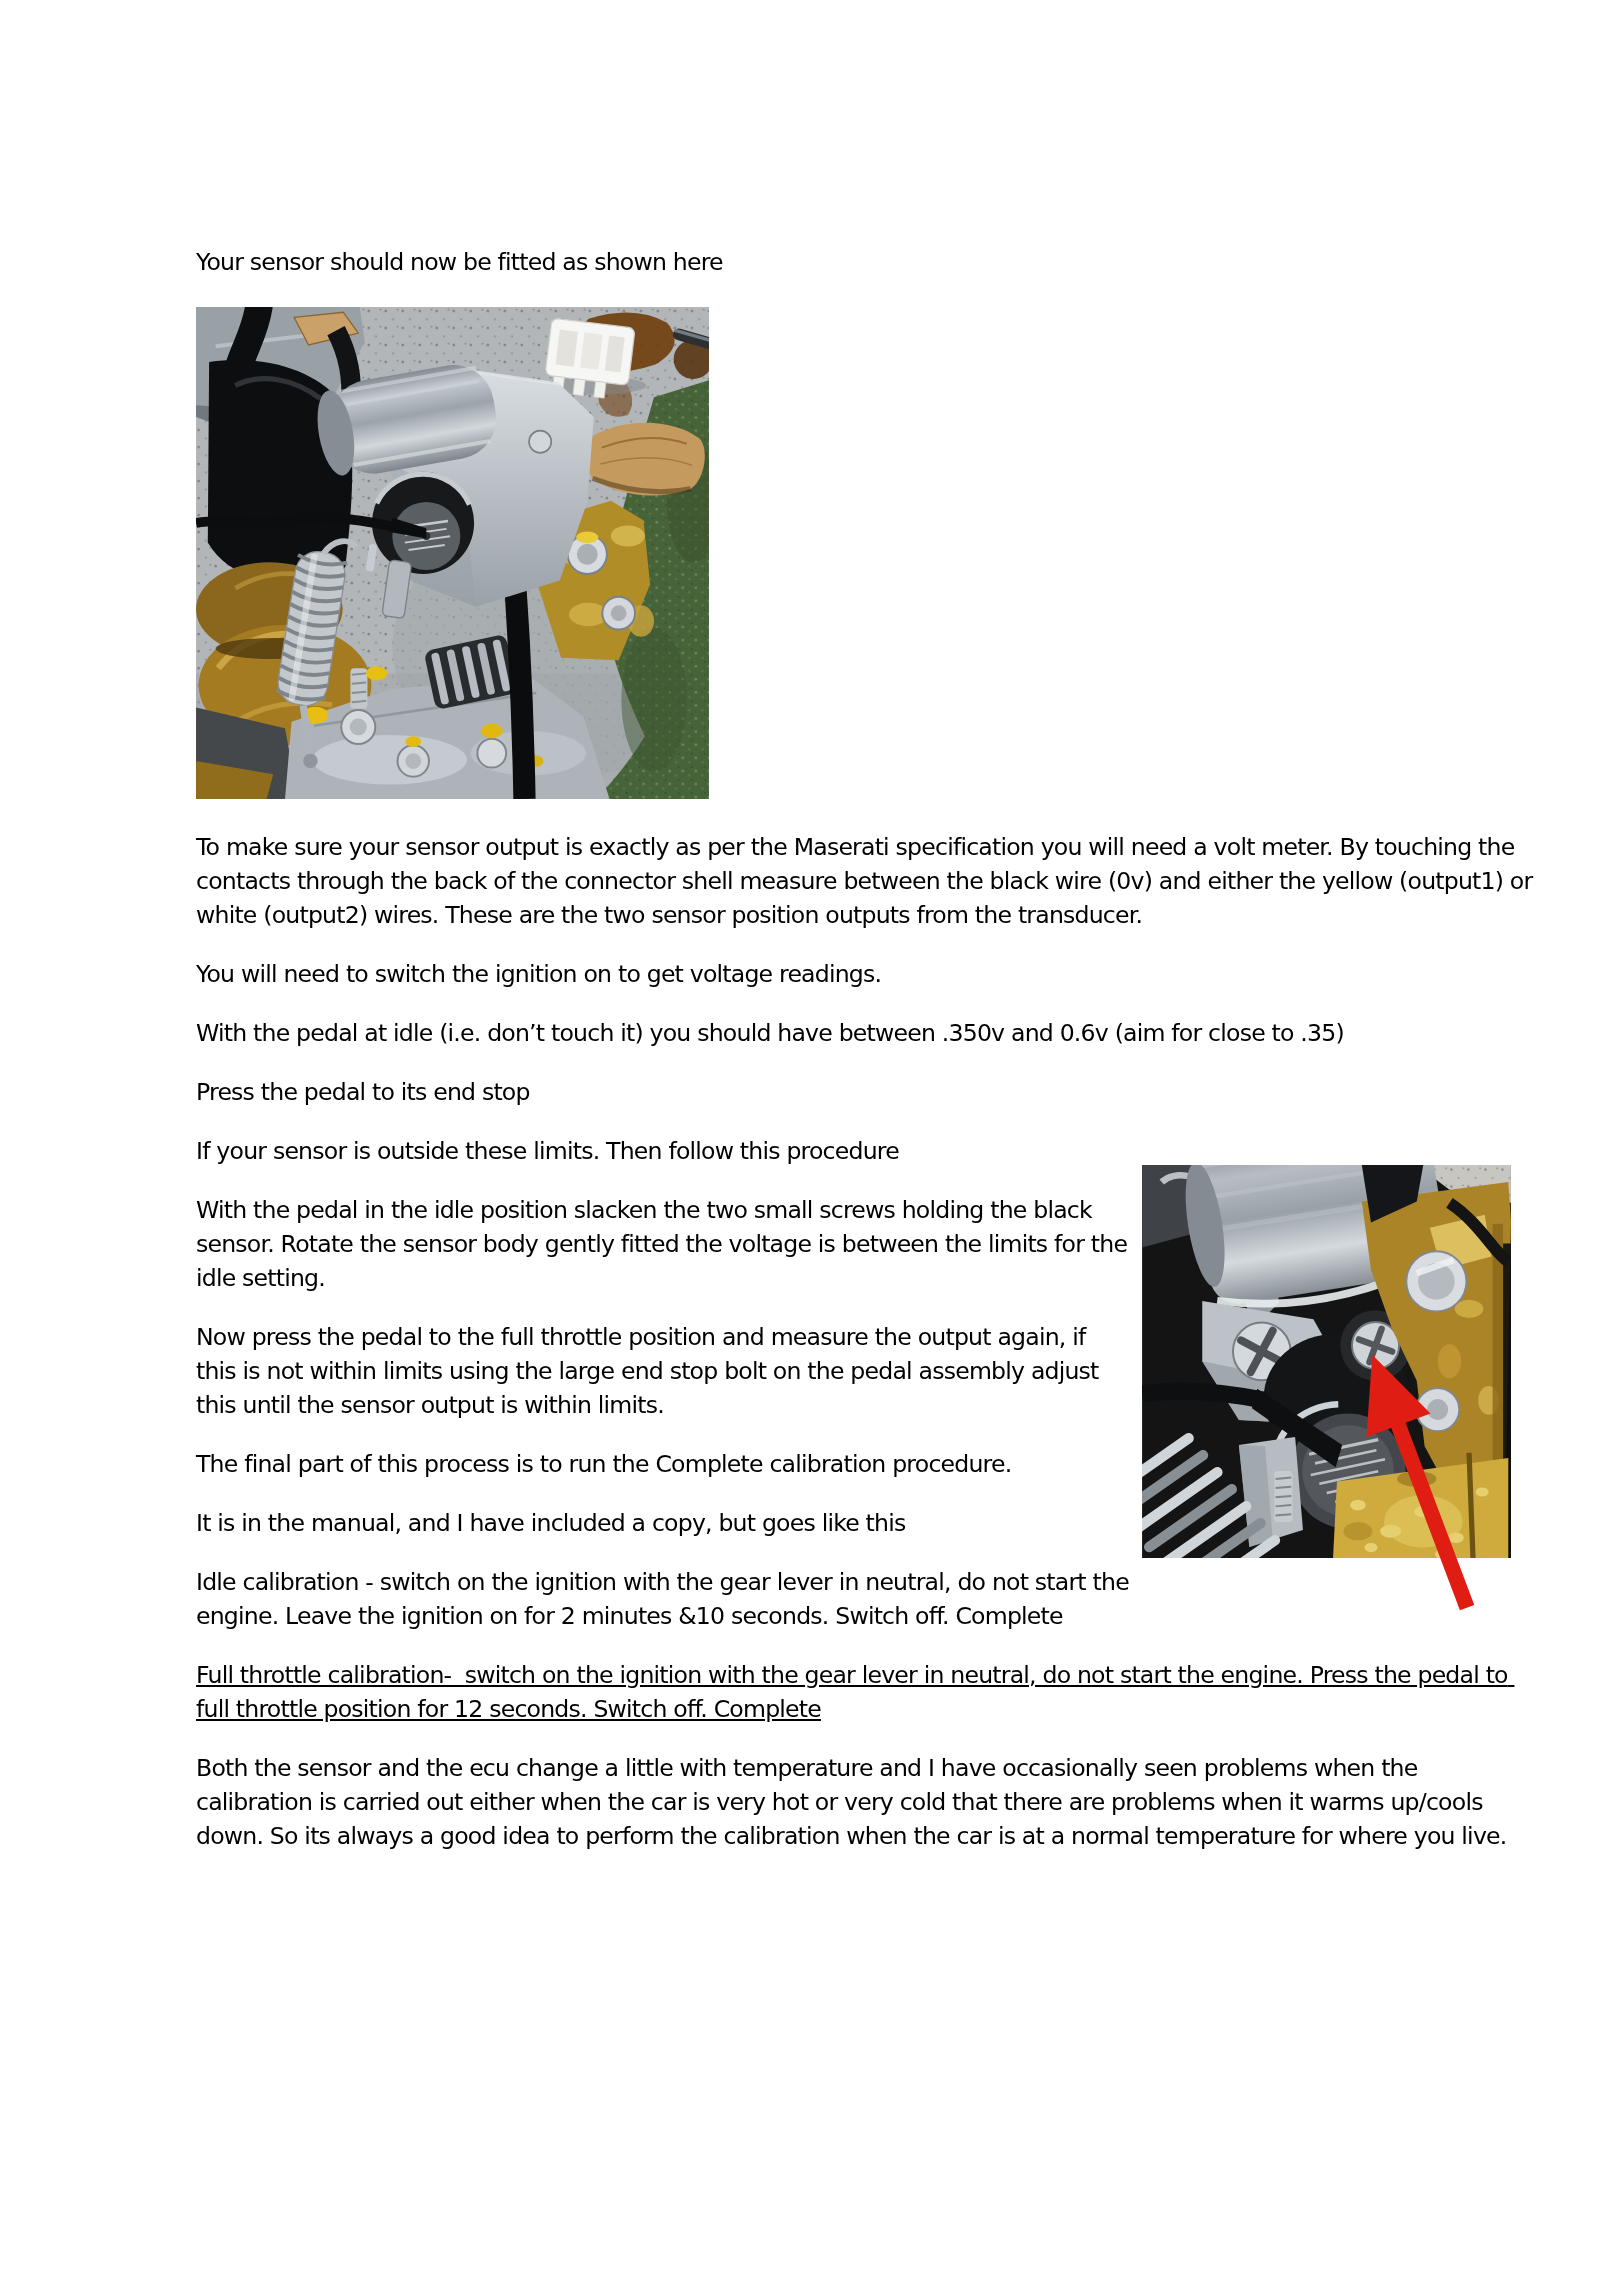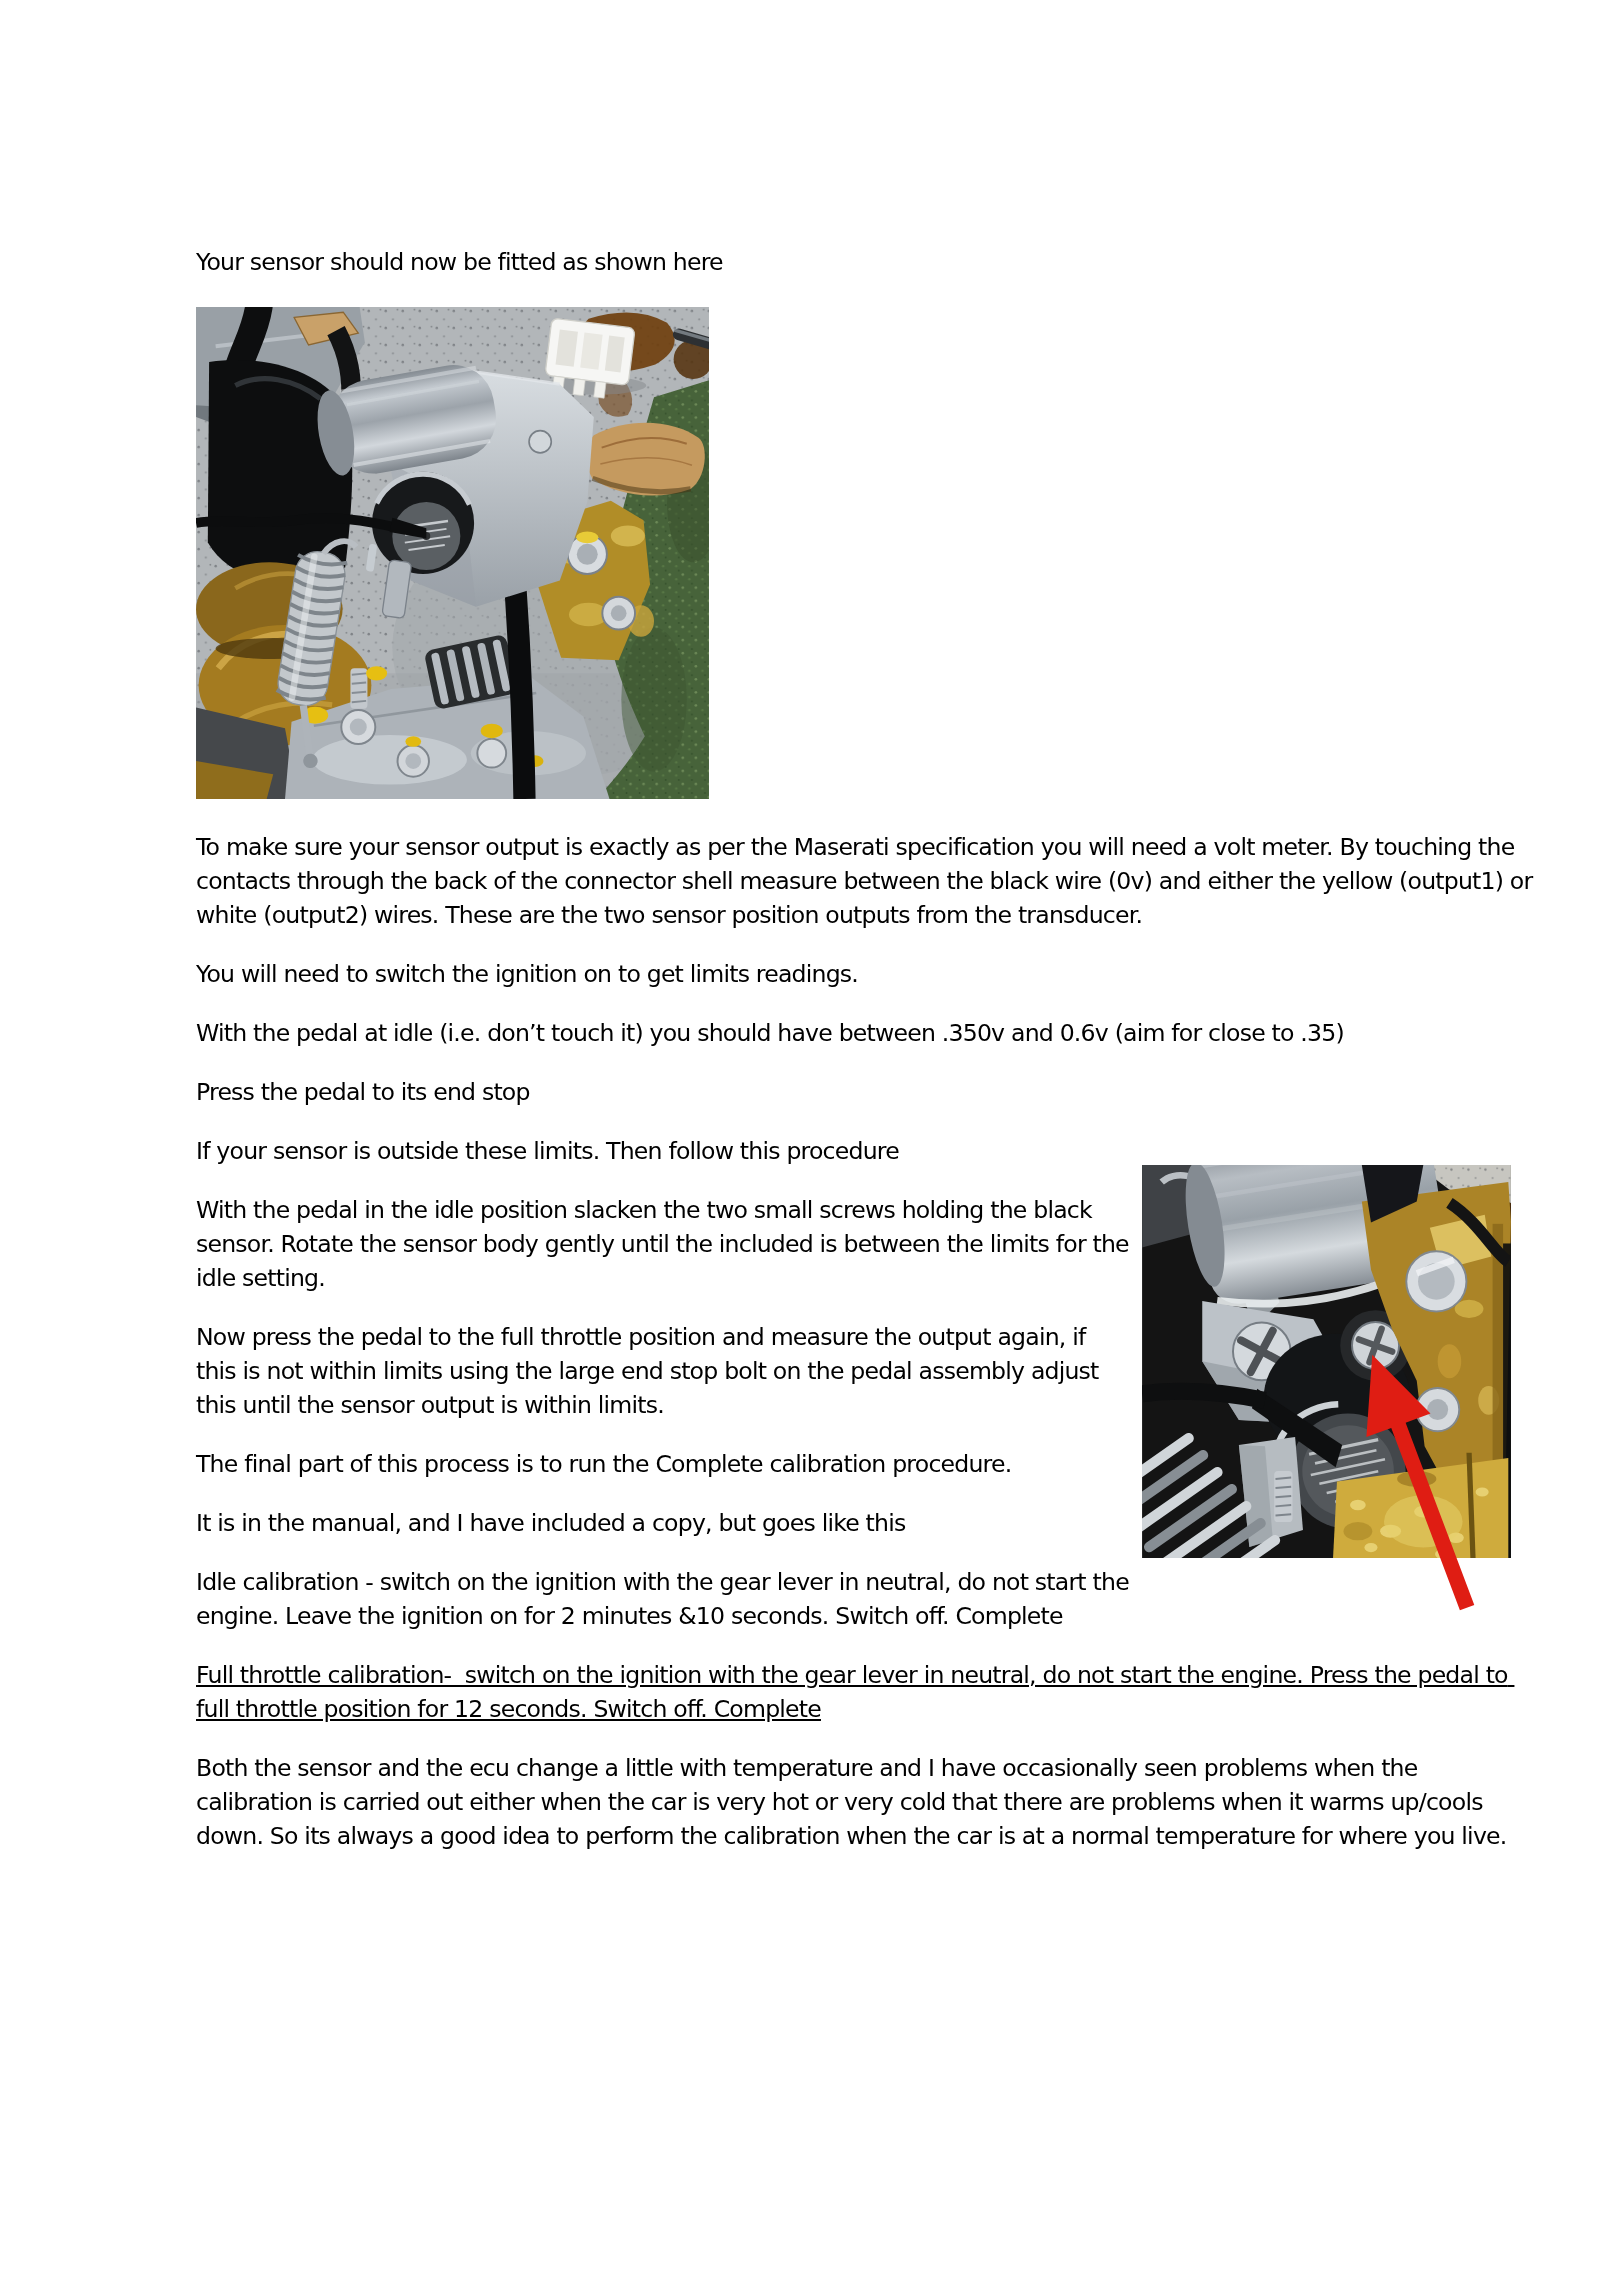--- a/index.html
+++ b/index.html
@@ -196,21 +196,21 @@
             <rect x="-18" y="4" width="10" height="228" rx="5" fill="#eaedef" opacity="0.55"></rect>
             <path d="M0,2 C12,-22 34,-28 48,-16" stroke="#b9bec3" stroke-width="9" fill="none"></path>
             <path d="M6,236 L30,318" stroke="#aeb4ba" stroke-width="11"></path>
             <circle cx="30" cy="318" r="11" fill="#8f969c"></circle>
           </g>
         </g>
       </svg>
     </figure>
 
     <p class="para">To make sure your sensor output is exactly as per the Maserati specification you will need a volt meter. By touching the contacts through the back of the connector shell measure between the black wire (0v) and either the yellow (output1) or white (output2) wires. These are the two sensor position outputs from the transducer.</p>
-    <p class="para">You will need to switch the ignition on to get limits readings.</p>
+    <p class="para">You will need to switch the ignition on to get voltage readings.</p>
     <p class="para">With the pedal at idle (i.e. don’t touch it) you should have between .350v and 0.6v (aim for close to .35)</p>
     <p class="para">Press the pedal to its end stop</p>
 
     <figure class="photo2">
       <svg width="369" height="446" viewBox="0 0 564 682" role="img" aria-label="Photo: close-up of sensor with red arrow pointing to retaining screw">
         <defs>
           <clipPath id="p2c">
               <rect x="0" y="0" width="564" height="601"></rect>
             </clipPath>
           <pattern id="p2s" width="26" height="26" patternUnits="userSpaceOnUse">
@@ -324,21 +324,21 @@
             <rect x="55" y="610" width="170" height="16" rx="8" fill="#d0d5d9" transform="rotate(-35 140 618)"></rect>
           </g>
           <path d="M336,0 L430,0 L420,56 L350,88 Z" fill="#15161a"></path>
           <path d="M470,58 C516,88 538,134 560,148" stroke="#141414" stroke-width="18" fill="none"></path>
         </g>
         <polygon points="352,290 441,380 403,394 508,673 486,681 381,402 343,416" fill="#df1d13"></polygon>
       </svg>
     </figure>
 
     <p class="para">If your sensor is outside these limits. Then follow this procedure</p>
-    <p class="para">With the pedal in the idle position slacken the two small screws holding the black sensor. Rotate the sensor body gently until the included is between the limits for the idle setting.</p>
+    <p class="para">With the pedal in the idle position slacken the two small screws holding the black sensor. Rotate the sensor body gently fitted the voltage is between the limits for the idle setting.</p>
     <p class="para">Now press the pedal to the full throttle position and measure the output again, if this is not within limits using the large end stop bolt on the pedal assembly adjust this until the sensor output is within limits.</p>
     <p class="para">The final part of this process is to run the Complete calibration procedure.</p>
     <p class="para">It is in the manual, and I have included a copy, but goes like this</p>
     <p class="para">Idle calibration - switch on the ignition with the gear lever in neutral, do not start the engine. Leave the ignition on for 2 minutes &amp;10 seconds. Switch off. Complete</p>
     <p class="para clearfloat">Full throttle calibration-  switch on the ignition with the gear lever in neutral, do not start the engine. Press the pedal to full throttle position for 12 seconds. Switch off. Complete</p>
     <p class="para">Both the sensor and the ecu change a little with temperature and I have occasionally seen problems when the calibration is carried out either when the car is very hot or very cold that there are problems when it warms up/cools down. So its always a good idea to perform the calibration when the car is at a normal temperature for where you live.</p>
 
   </div>
 </div>
 

